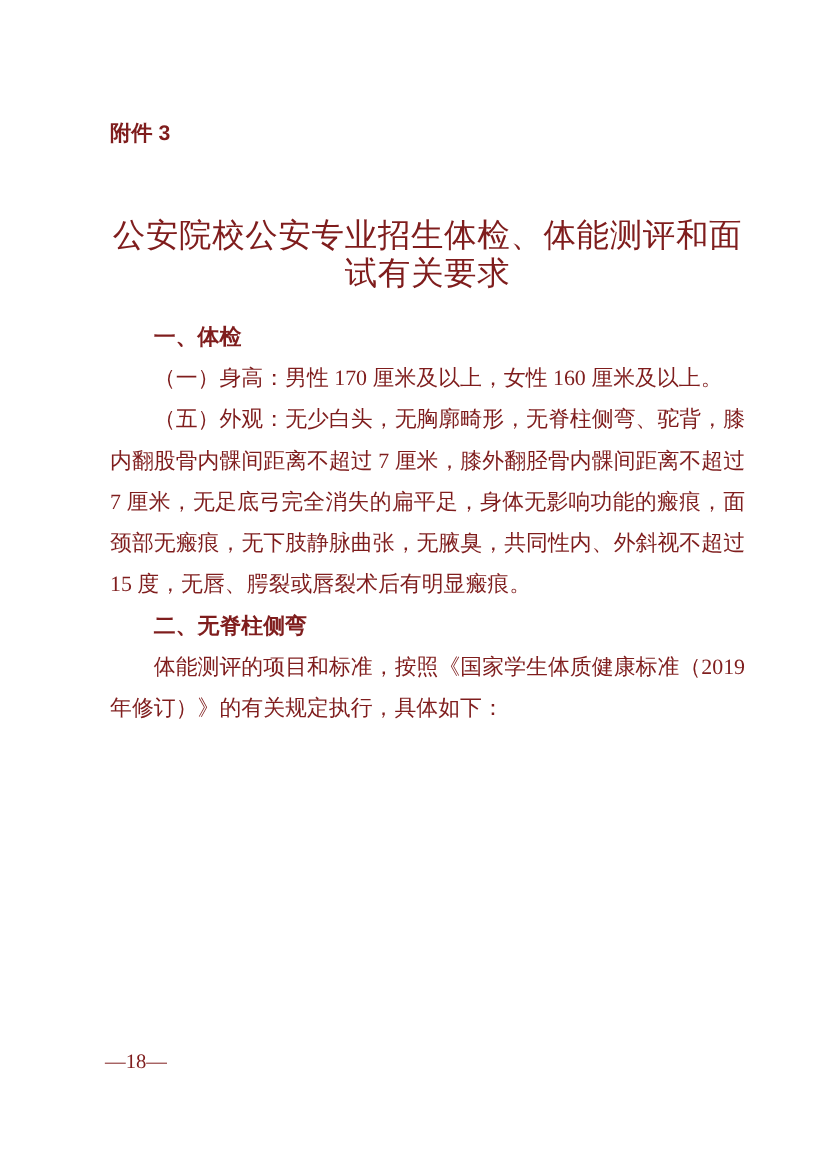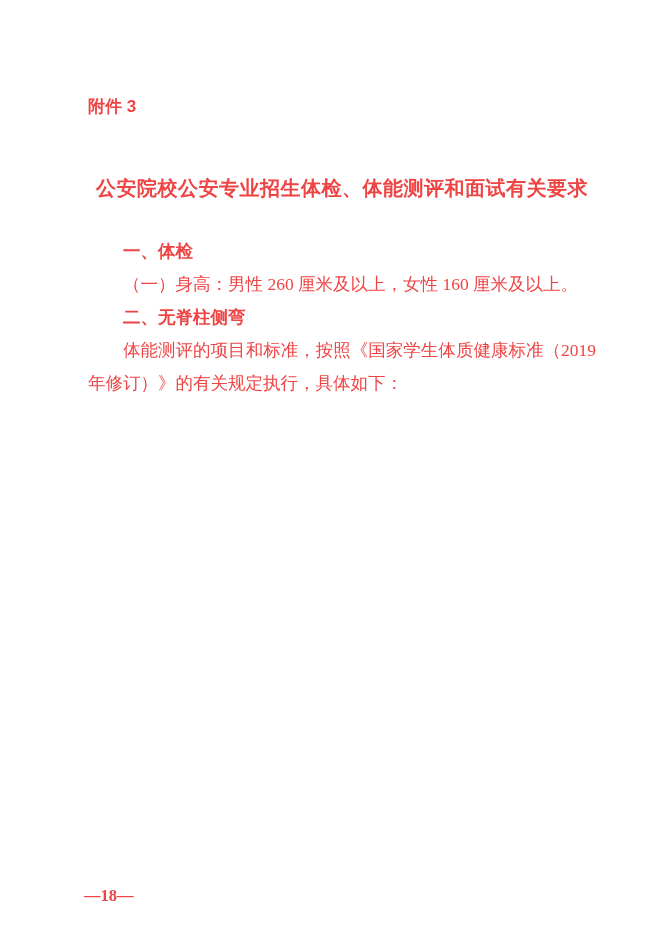--- a/index.html
+++ b/index.html
@@ -21,59 +21,59 @@
   .doc-number {
     margin-top: 97px;
     font-family: "Liberation Sans", "DejaVu Sans", sans-serif;
     font-weight: bold;
     font-size: 17px;
     line-height: 20px;
   }
   .doc-title {
     margin: 56px 0 0 0;
     font-family: "Liberation Sans", "DejaVu Sans", sans-serif;
-    font-weight: bold;
-    font-size: 20px;
+    font-weight: normal;
+    font-size: 26px;
     line-height: 30px;
     text-align: center;
     letter-spacing: 0.5px;
   }
   .doc-body {
-    margin-top: 32px;
+    margin-top: 20px;
     font-family: "Liberation Serif", "DejaVu Serif", serif;
     font-size: 17.5px;
     line-height: 33px;
     text-align: justify;
   }
   .doc-body p {
     margin: 0;
     text-indent: 2em;
   }
   .doc-body p.heading {
     font-family: "Liberation Sans", "DejaVu Sans", sans-serif;
     font-weight: bold;
   }
   .page-number {
     position: absolute;
     left: 84px;
-    top: 886px;
+    top: 839px;
     font-family: "Liberation Serif", "DejaVu Serif", serif;
     font-size: 16.5px;
     line-height: 20px;
-    font-weight: bold;
   }
 </style>
 </head>
 <body>
 
-<div class="page" style="background: rgb(255, 255, 255); color: #ef4444;">
+<div class="page" style="background: rgb(255, 255, 255); color: #7f1d1d;">
   <div class="content">
     <div class="doc-number">附件 3</div>
     <h1 class="doc-title">公安院校公安专业招生体检、体能测评和面试有关要求</h1>
     <div class="doc-body">
         <p class="heading">一、体检</p>
-        <p class="paragraph">（一）身高：男性 260 厘米及以上，女性 160 厘米及以上。</p>
+        <p class="paragraph">（一）身高：男性 170 厘米及以上，女性 160 厘米及以上。</p>
+        <p class="paragraph">（五）外观：无少白头，无胸廓畸形，无脊柱侧弯、驼背，膝内翻股骨内髁间距离不超过 7 厘米，膝外翻胫骨内髁间距离不超过 7 厘米，无足底弓完全消失的扁平足，身体无影响功能的瘢痕，面颈部无瘢痕，无下肢静脉曲张，无腋臭，共同性内、外斜视不超过 15 度，无唇、腭裂或唇裂术后有明显瘢痕。</p>
         <p class="heading">二、无脊柱侧弯</p>
         <p class="paragraph">体能测评的项目和标准，按照《国家学生体质健康标准（2019 年修订）》的有关规定执行，具体如下：</p>
       </div>
   </div>
   <div class="page-number">—18—</div>
 </div>
 
 </body></html>

